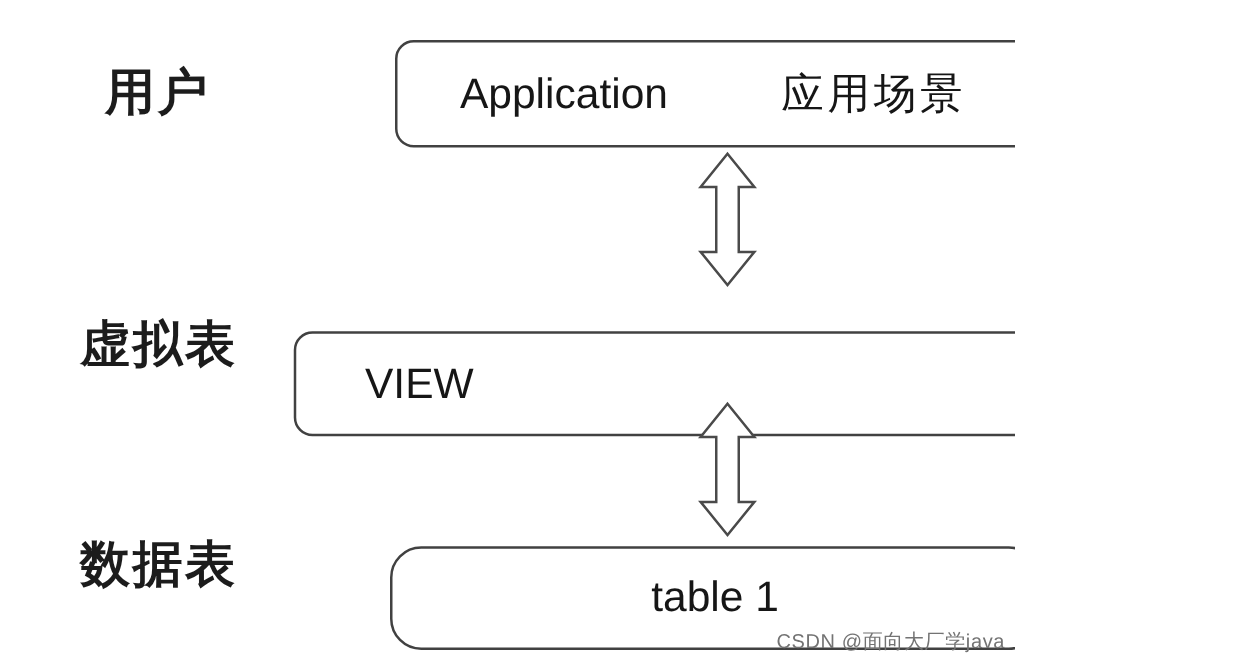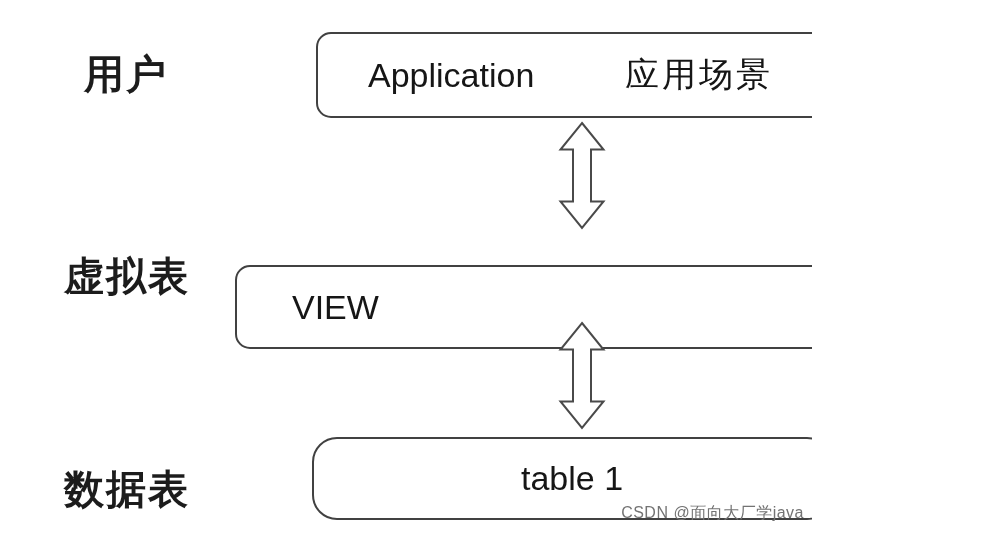--- a/index.html
+++ b/index.html
@@ -14,21 +14,21 @@
     position:absolute;
     font-size:40px;
     font-weight:600;
     color:#1c1c1c;
     letter-spacing:2px;
     line-height:44px;
     white-space:nowrap;
   }
   .label-user{left:84px;top:52px;}
   .label-view{left:64px;top:254px;}
-  .label-table{left:64px;top:467px;text-align:right;}
+  .label-table{left:64px;top:430px;text-align:right;}
   .box{
     position:absolute;
     box-sizing:border-box;
     border:2.5px solid #414141;
     border-radius:15px;
     background:#ffffff;
     display:flex;
     align-items:center;
     white-space:nowrap;
   }

